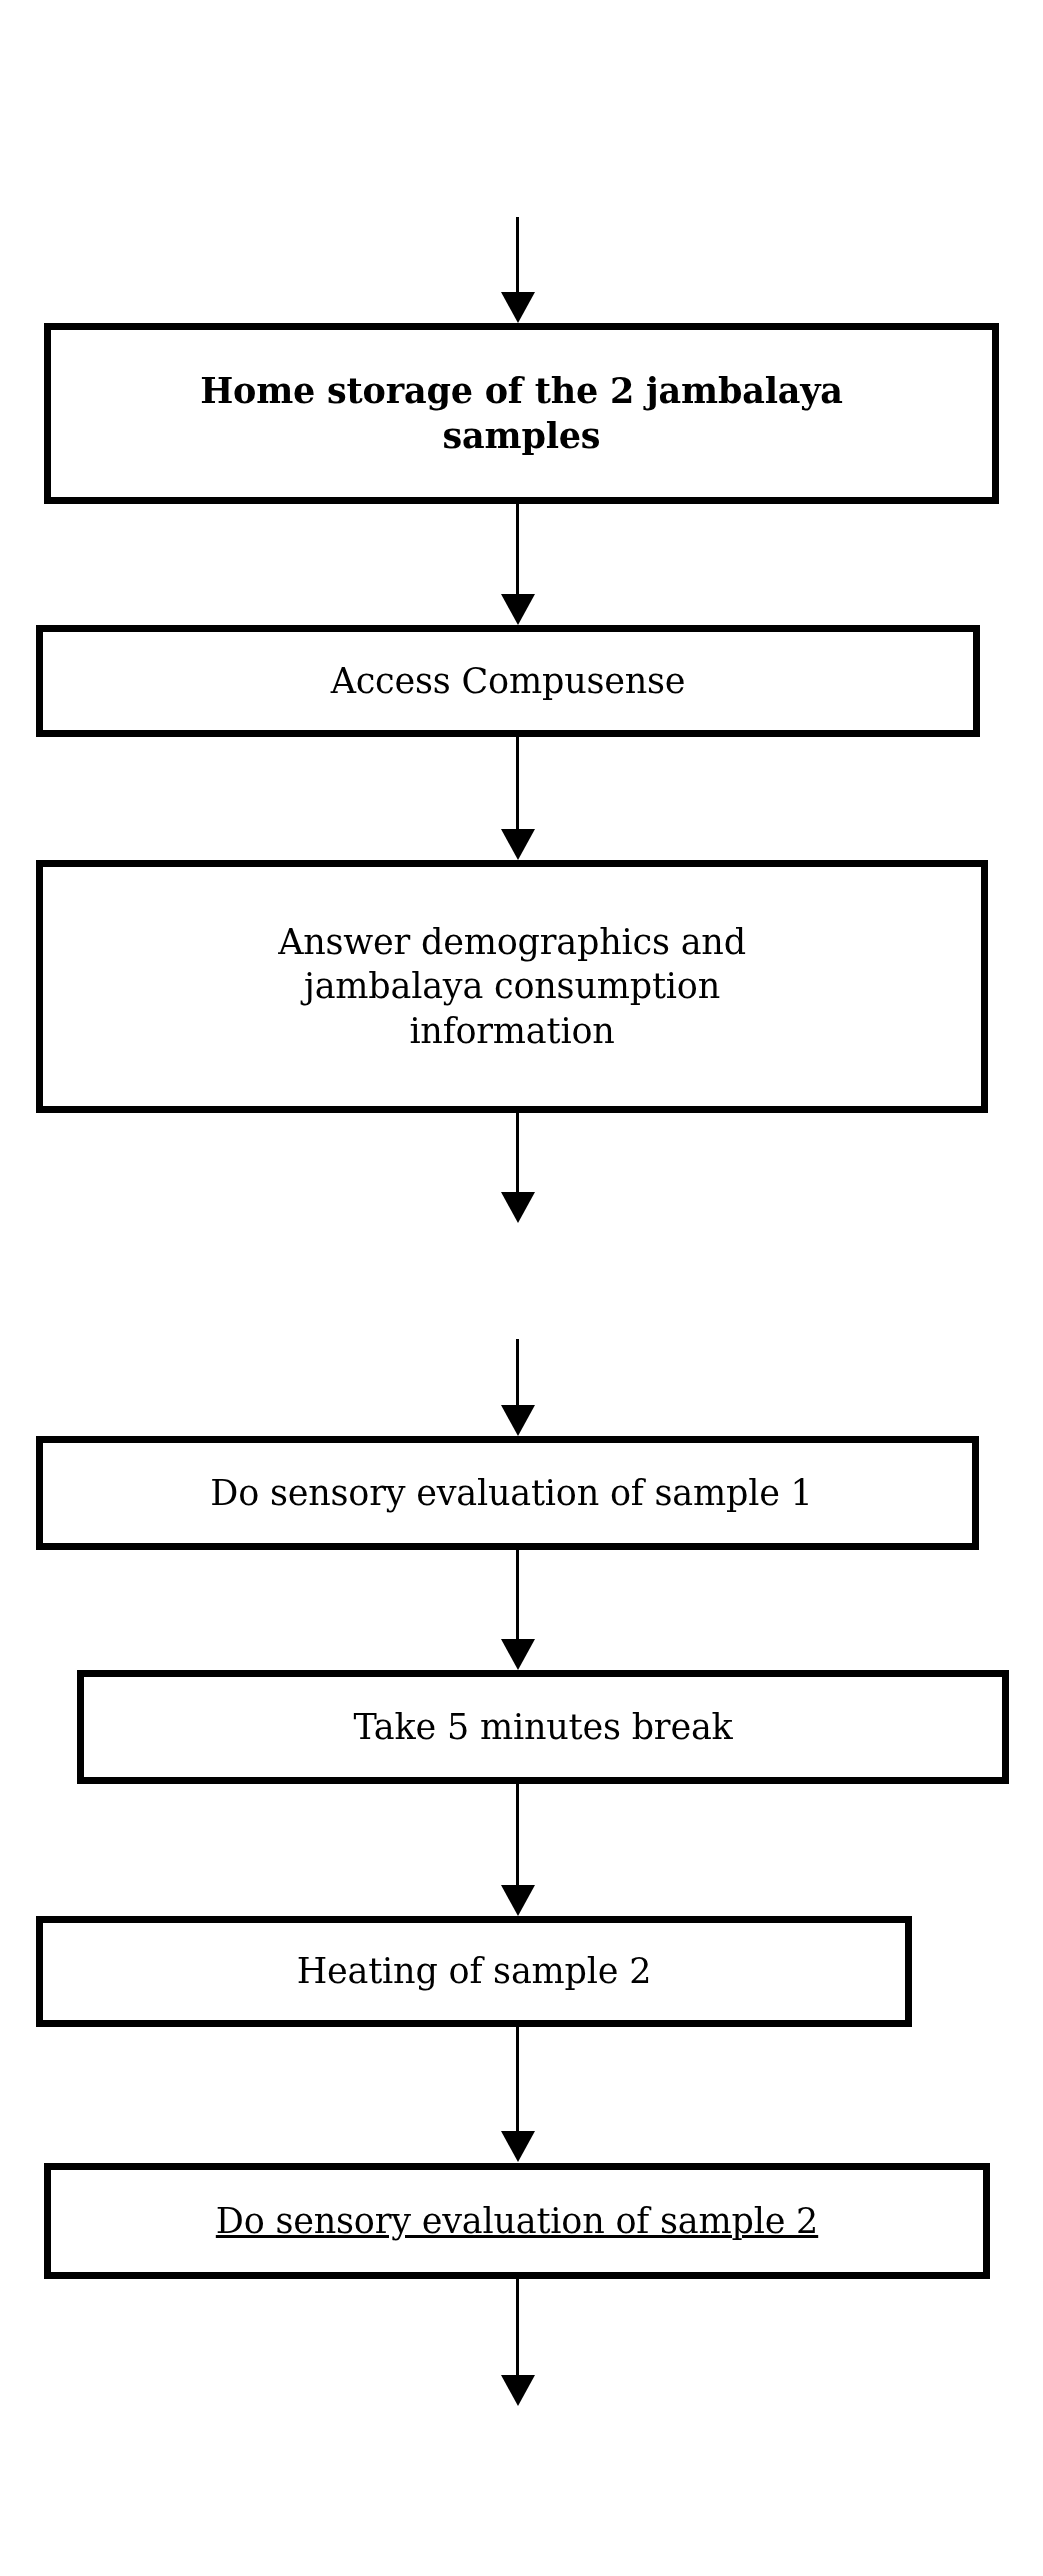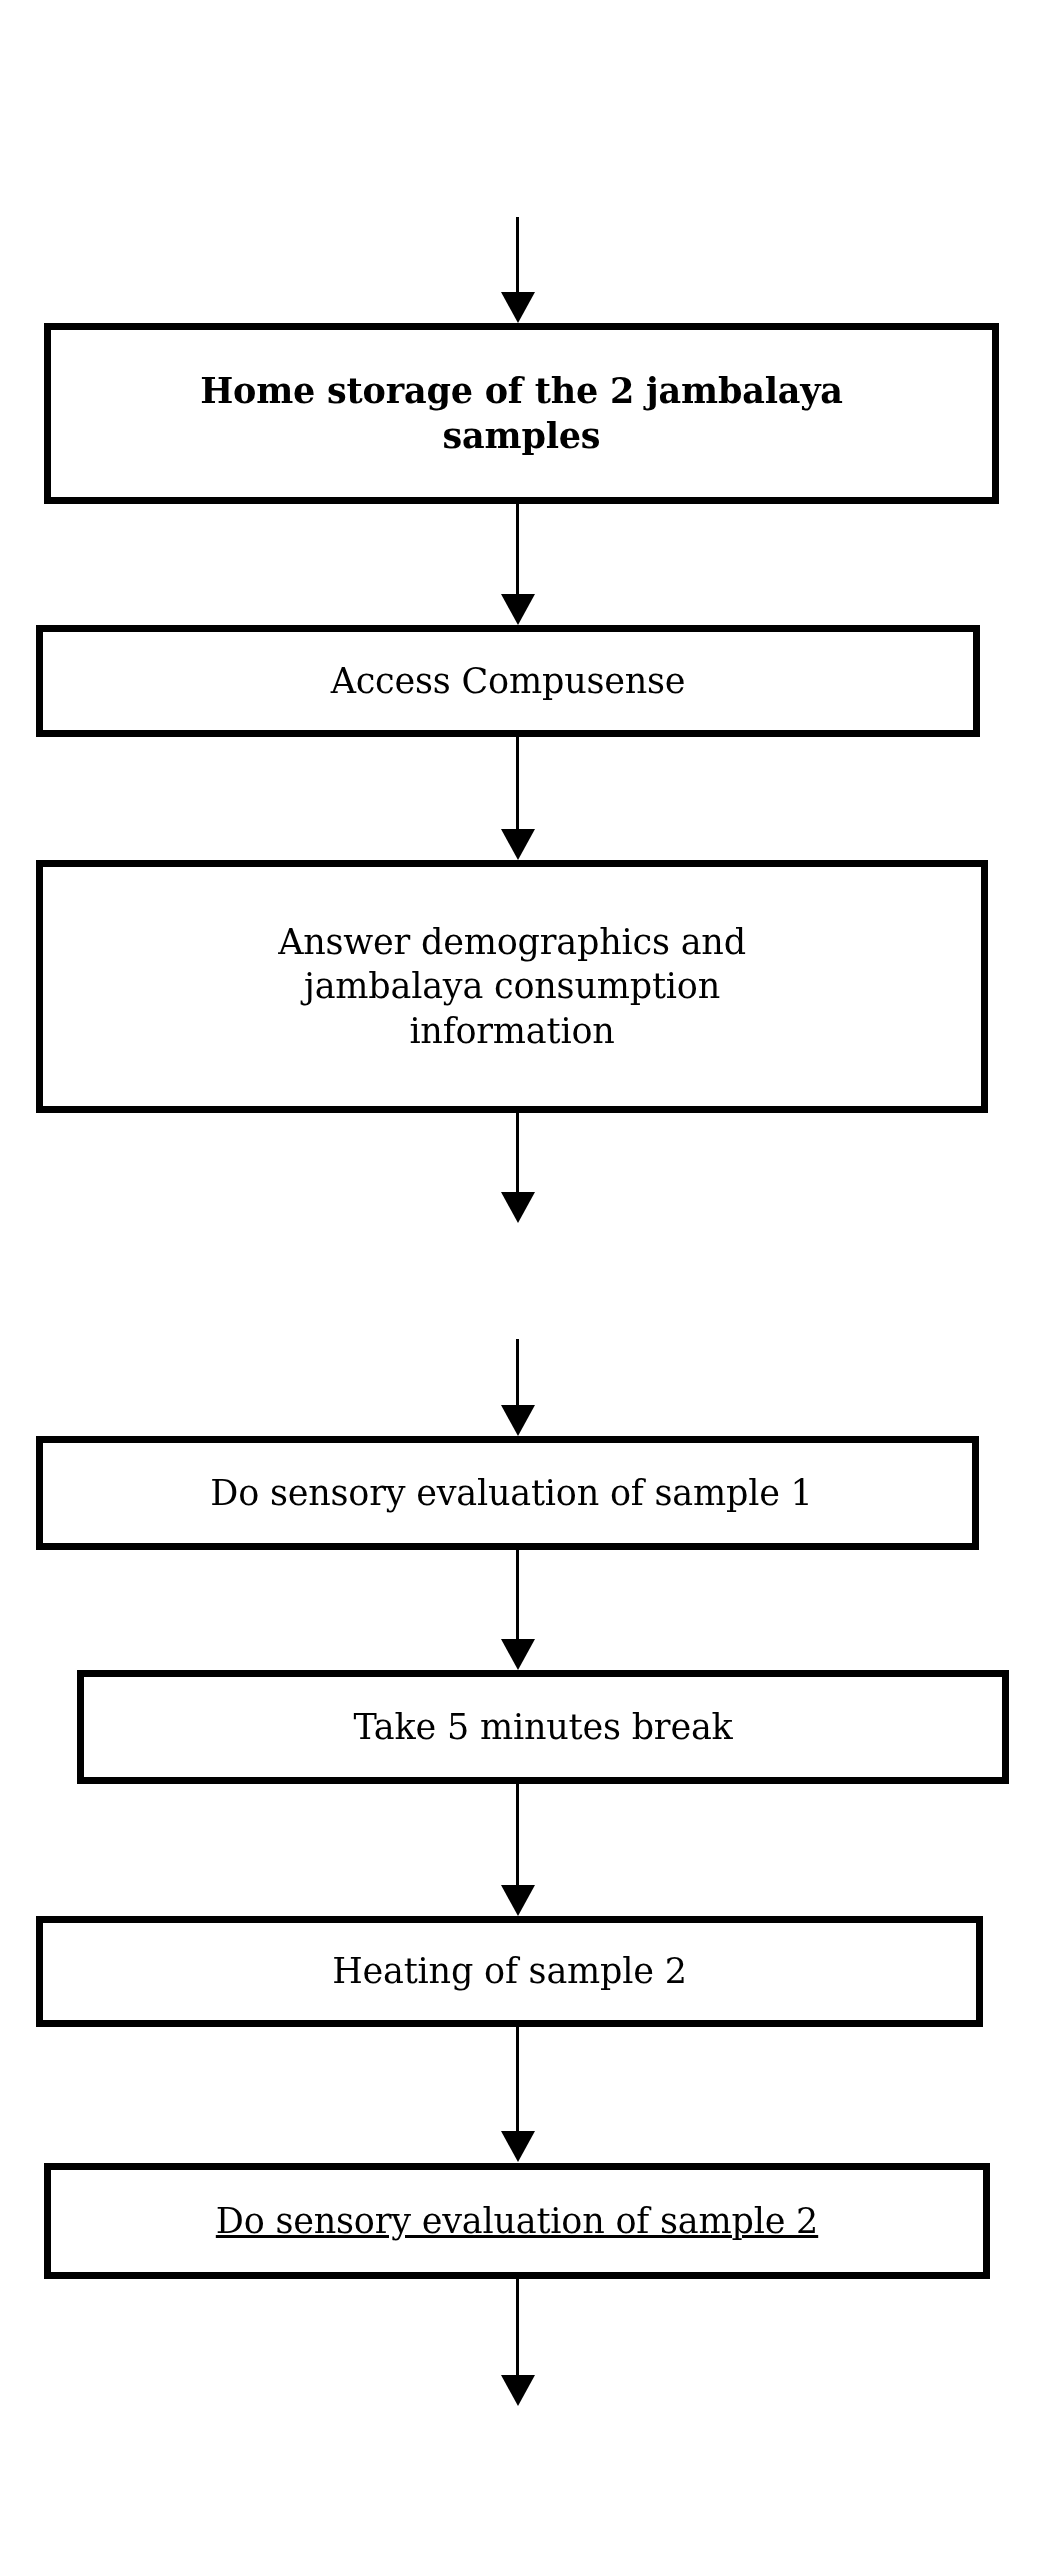--- a/index.html
+++ b/index.html
@@ -117,20 +117,20 @@
     </div>
     <div class="node" style="left: 36px; top: 625px; width: 944px; height: 112px;">
       <span class="node-label">Access Compusense</span>
     </div>
     <div class="node" style="left: 36px; top: 1436px; width: 943px; height: 114px; padding-left: 8px;">
       <span class="node-label">Do sensory evaluation of sample 1</span>
     </div>
     <div class="node" style="left: 53px; top: 1670px; width: 932px; height: 114px; margin-left: 24px;">
       <span class="node-label">Take 5 minutes break</span>
     </div>
-    <div class="node" style="left: 36px; top: 1916px; width: 947px; height: 111px;">
+    <div class="node" style="left: 36px; top: 1916px; width: 876px; height: 111px;">
       <span class="node-label">Heating of sample 2</span>
     </div>
     <div class="node" style="left: 44px; top: 2163px; width: 946px; height: 116px; text-decoration: underline;">
       <span class="node-label">Do sensory evaluation of sample 2</span>
     </div>
   </div>
 
 
 </body></html>

